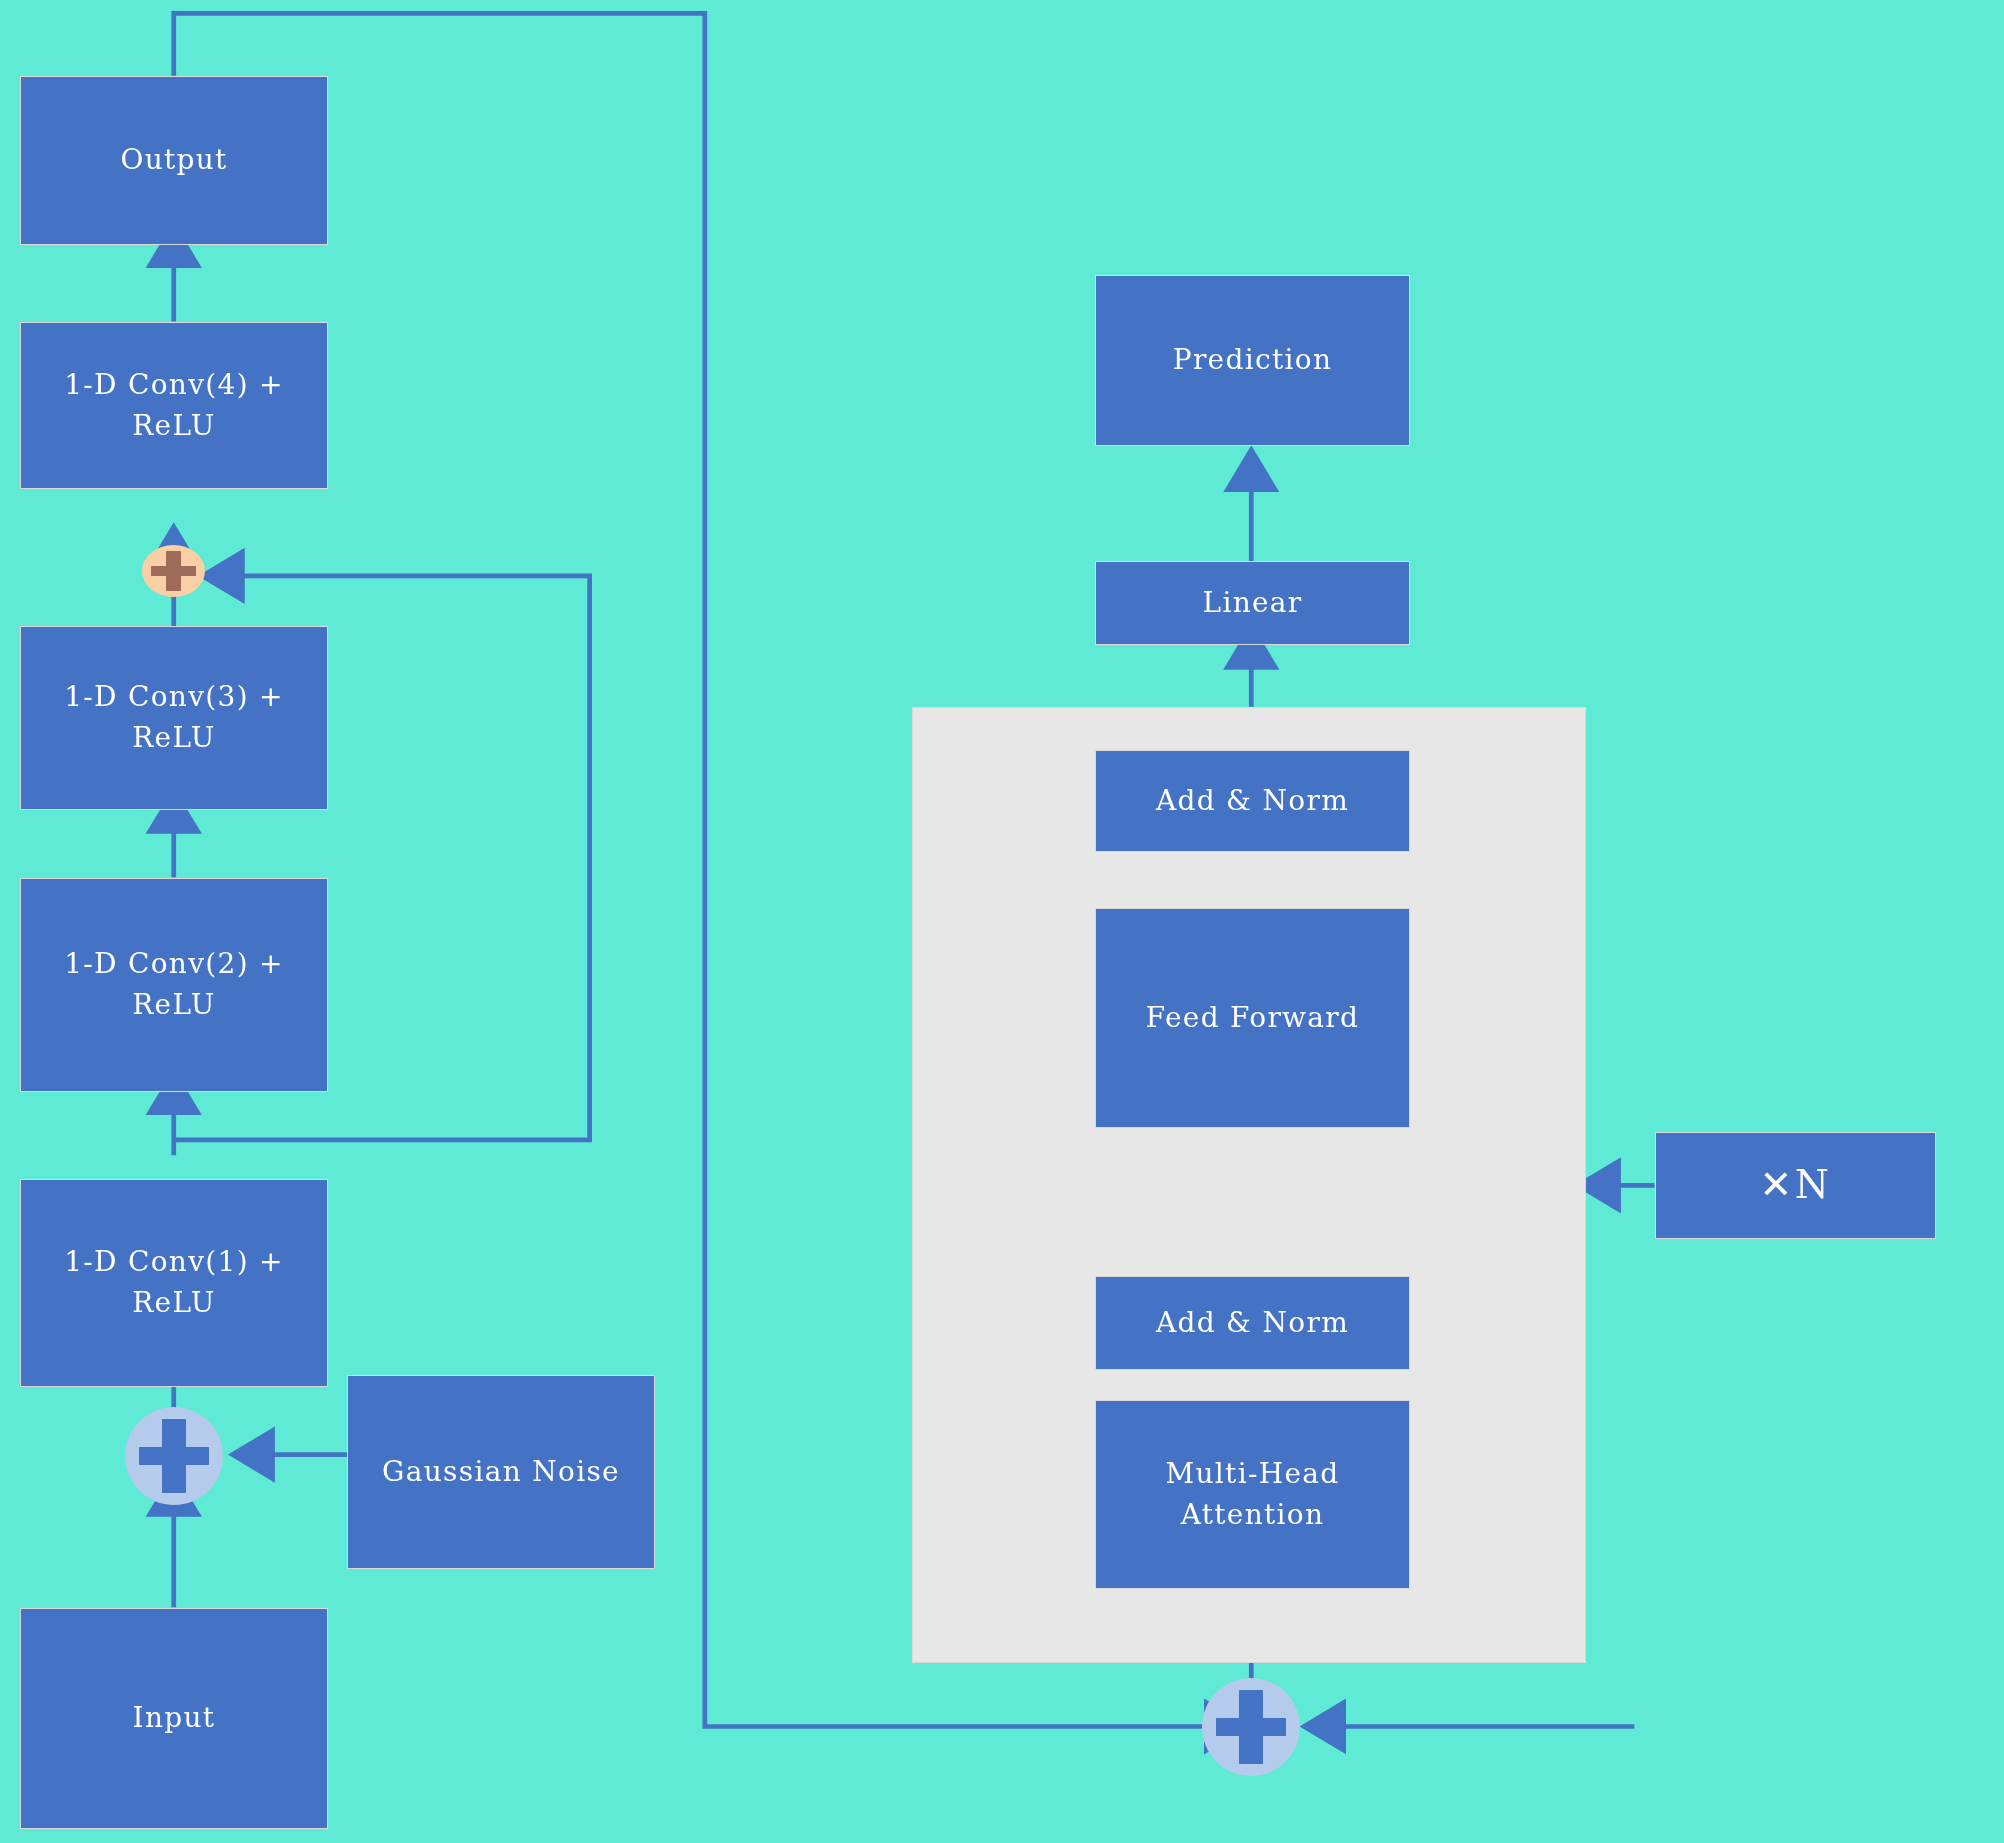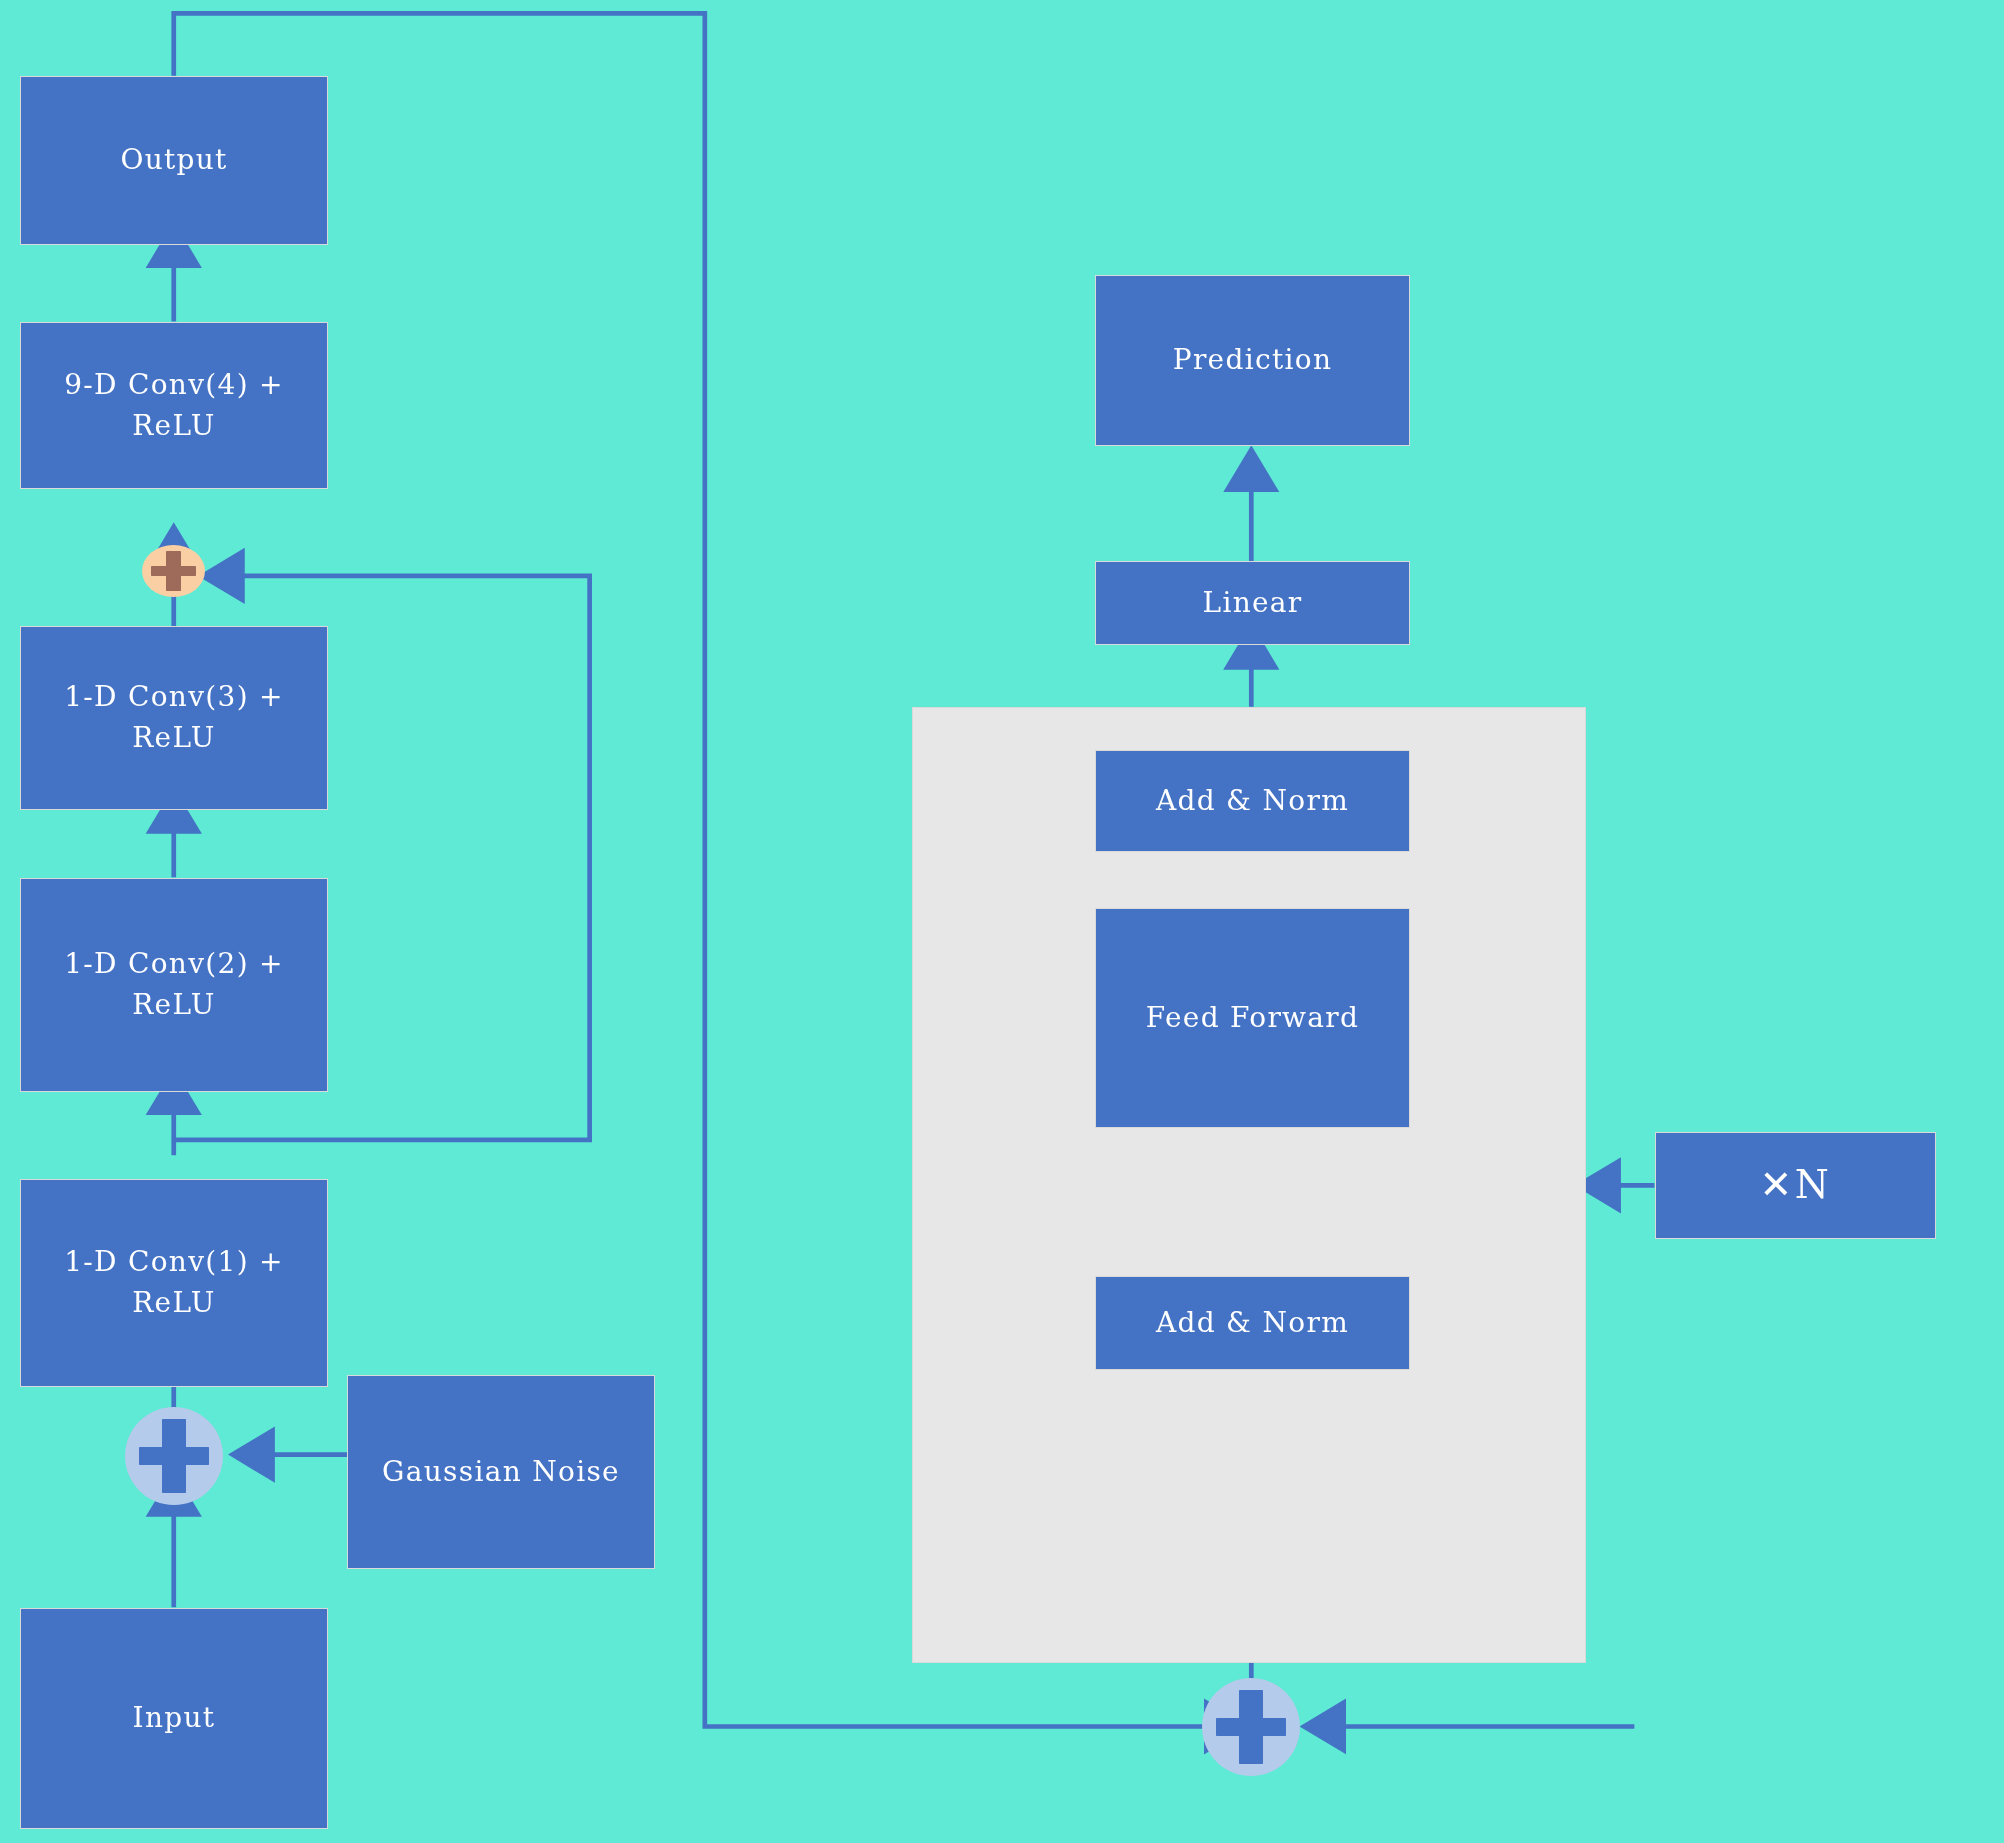--- a/index.html
+++ b/index.html
@@ -131,21 +131,21 @@
       <line x1="1868" y1="2345" x2="1760" y2="2345" marker-end="url(#ar-left)"></line>
 
       <line x1="2470" y1="1770" x2="2385" y2="1770" marker-end="url(#ar-left)"></line>
 
       <line x1="2440" y1="2578" x2="1975" y2="2578" marker-end="url(#ar-left)"></line>
     </g>
   </svg>
 
   <div class="node" style="left:20px;  top:76px;  width:308px; height:169px;">Output</div>
 
-  <div class="node" style="left:20px;  top:322px;  width:308px; height:167px;">9-D Conv(4) +
+  <div class="node" style="left:20px;  top:322px;  width:308px; height:167px;">1-D Conv(4) +
 ReLU</div>
 
   <div class="plus-node plus-orange" style="left:142px; top:545px; width:63px; height:52px;">
     <span class="bar-h"></span>
     <span class="bar-v"></span>
   </div>
 
   <div class="node" style="left:20px;  top:626px;  width:308px; height:184px;">1-D Conv(3) +
 ReLU</div>
 
@@ -169,20 +169,22 @@
   <div class="node" style="left:1095px; top:561px; width:315px; height:84px;">Linear</div>
 
   <div class="group-box" style="left:912px; top:707px; width:674px; height:956px;"></div>
 
   <div class="node" style="left:1095px; top:750px; width:315px; height:102px;">Add &amp; Norm</div>
 
   <div class="node" style="left:1095px; top:908px; width:315px; height:220px;">Feed Forward</div>
 
   <div class="node" style="left:1095px; top:1276px; width:315px; height:94px;">Add &amp; Norm</div>
 
+  <div class="node" style="left:1095px; top:1400px; width:315px; height:189px;">Multi-Head
+Attention</div>
 
   <div class="plus-node plus-blue" style="left:1202px; top:1678px; width:98px; height:98px;">
     <span class="bar-h"></span>
     <span class="bar-v"></span>
   </div>
 
   <div class="node xn-text" style="left:1655px; top:1132px; width:281px; height:107px;">✕N</div>
 
 
 </div>

